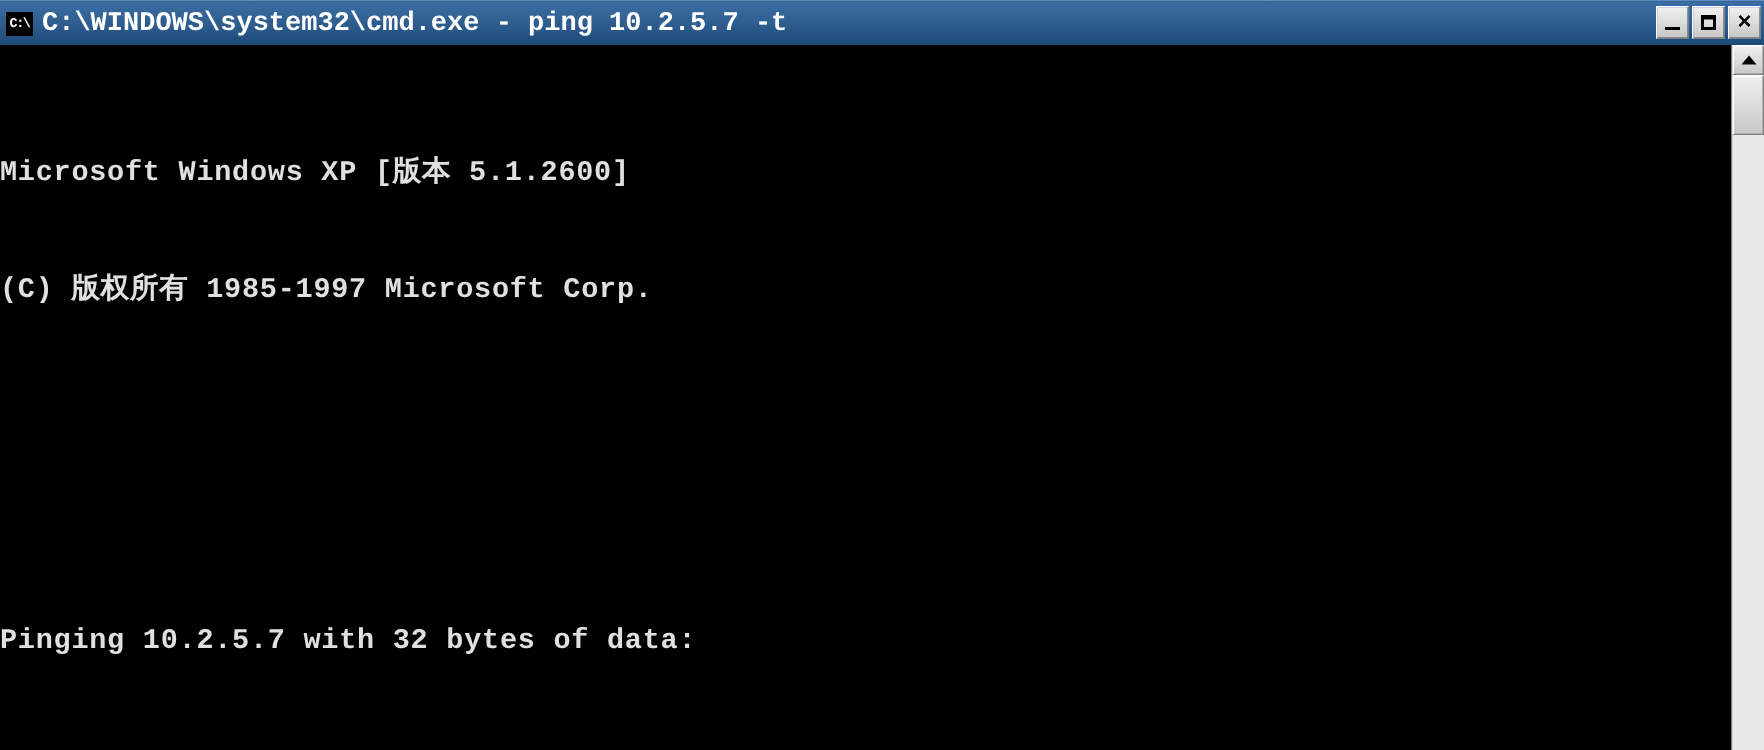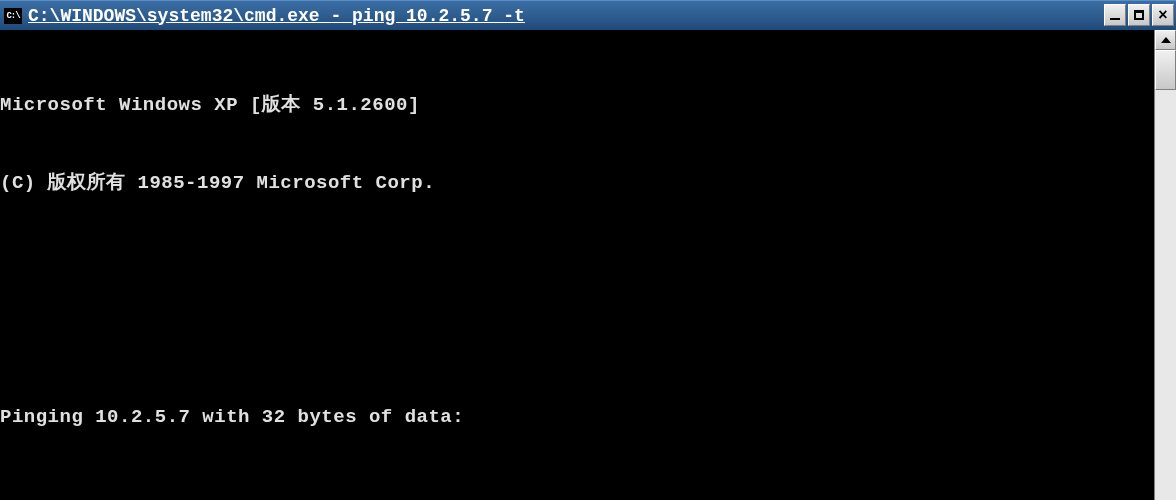--- a/index.html
+++ b/index.html
@@ -36,21 +36,20 @@
       font-family: "Courier New", monospace;
       font-weight: bold;
       letter-spacing: -1px;
     }
     .titlebar-text {
       color: #ffffff;
       font-size: 18px;
       font-weight: bold;
       font-family: "Fixedsys", "Courier New", monospace;
       white-space: nowrap;
-      text-decoration: underline;
     }
     .window-controls {
       position: absolute;
       right: 2px;
       top: 3px;
       display: flex;
       gap: 2px;
     }
     .window-btn {
       width: 22px;
@@ -90,21 +89,21 @@
       line-height: 1;
     }
     .client-area {
       display: flex;
       height: calc(100% - 30px);
       background: #e8e8e8;
     }
     .terminal {
       flex: 1;
       background: #000000;
-      padding: 10px 0 0 0;
+      padding: 20px 0 0 0;
       color: #e0e0e0;
       font-family: "Fixedsys", "Courier New", monospace;
       font-size: 19px;
       line-height: 26px;
       font-weight: bold;
       letter-spacing: 0.5px;
       white-space: pre;
       overflow: hidden;
     }
     .terminal-line {

